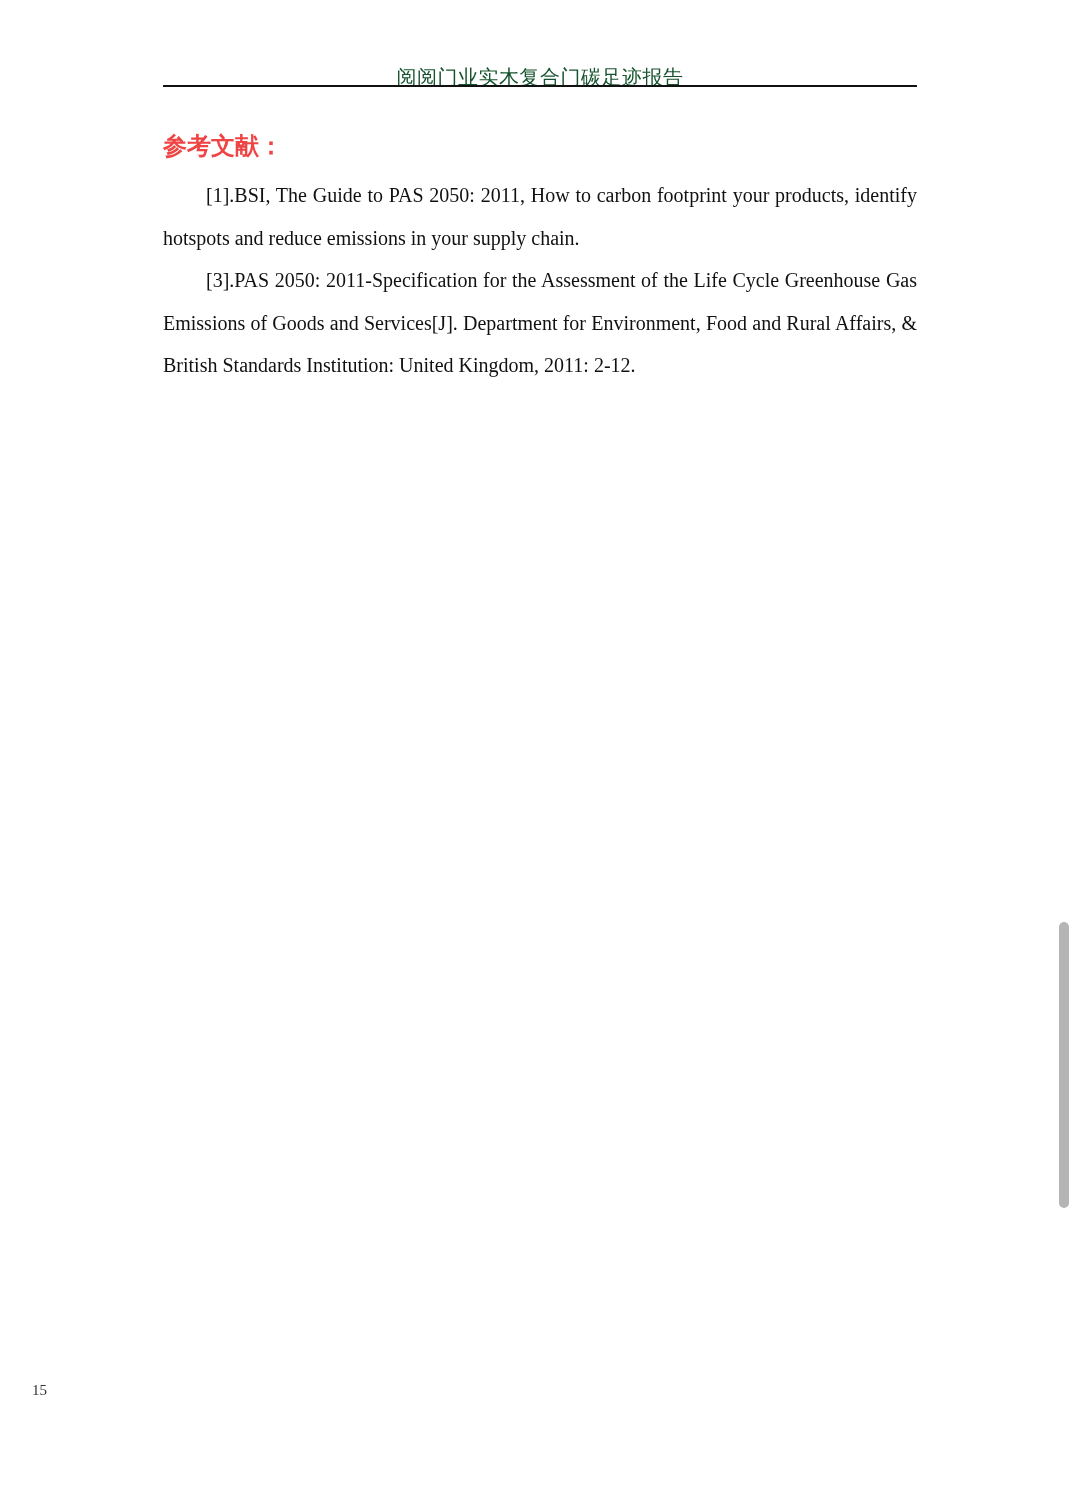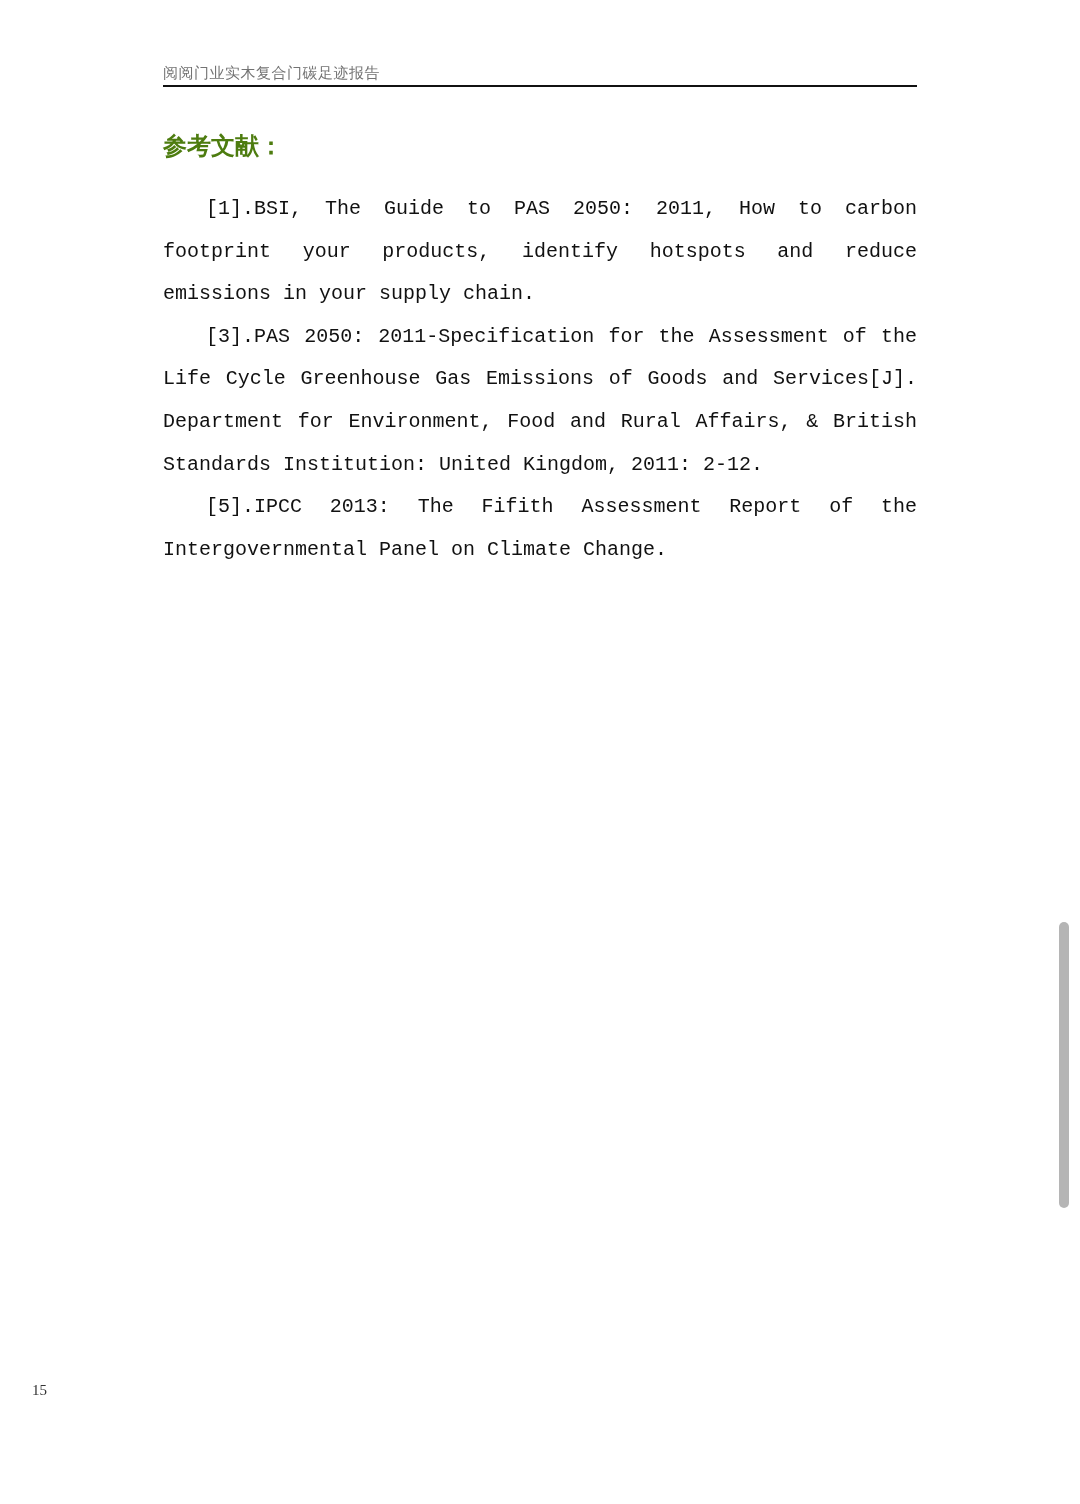--- a/index.html
+++ b/index.html
@@ -1,32 +1,32 @@
 <!DOCTYPE html>
 <html><head>
   <meta charset="utf-8">
   <style>
     html, body { margin: 0; padding: 0; }
     body {
       width: 1080px; height: 1504px; background: #ffffff; position: relative; overflow: hidden;
       font-family: "Liberation Serif", "DejaVu Serif", serif; color: #111;
     }
     .header-title {
-      position: absolute; left: 163px; width: 754px; top: 64px; 
-      font-size: 15px; color: #737373; letter-spacing: 0.5px;
+      position: absolute; left: 163px; width: 754px; top: 64px; text-align: center;
+      font-size: 20px; color: #14532d; letter-spacing: 0.5px;
     }
     .header-rule {
       position: absolute; left: 163px; width: 754px; top: 85px; height: 2px; background: #111;
     }
     .section-heading {
       position: absolute; left: 163px; top: 130px; font-size: 24px; font-weight: bold;
-      font-family: "DejaVu Sans", sans-serif; color: #4d7c0f;
+      font-family: "DejaVu Sans", sans-serif; color: #ef4444;
     }
     .refs {
-      position: absolute; left: 163px; width: 754px; top: 188px; font-family: Liberation Mono, monospace;
+      position: absolute; left: 163px; width: 754px; top: 174px;
     }
     .ref {
       font-size: 20px; line-height: 42.6px; text-align: justify; text-indent: 43px; margin: 0;
     }
     .page-number {
       position: absolute; left: 0; width: 1080px; top: 1382px; text-align: left; font-size: 15px; color: #333; padding-left: 32px;
     }
     .scrollbar {
       position: absolute; left: 1059px; top: 922px; width: 10px; height: 286px;
       background: #b5b5b5; border-radius: 5px;
@@ -36,18 +36,17 @@
 <body>
 
 <div class="header-title">阅阅门业实木复合门碳足迹报告</div>
 <div class="header-rule"></div>
 
 <div class="section-heading">参考文献：</div>
 
 <div class="refs">
   <p class="ref"><span>[1].</span><span>BSI, The Guide to PAS 2050: 2011, How to carbon footprint your products, identify hotspots and reduce emissions in your supply chain.</span></p>
   <p class="ref"><span>[3].</span><span>PAS 2050: 2011-Specification for the Assessment of the Life Cycle Greenhouse Gas Emissions of Goods and Services[J]. Department for Environment, Food and Rural Affairs, &amp; British Standards Institution: United Kingdom, 2011: 2-12.</span></p>
-  <p class="ref"><span>[5].</span><span>IPCC 2013: The Fifith Assessment Report of the Intergovernmental Panel on Climate Change.</span></p>
 </div>
 
 <div class="page-number">15</div>
 
 <div class="scrollbar"></div>
 
 </body></html>

